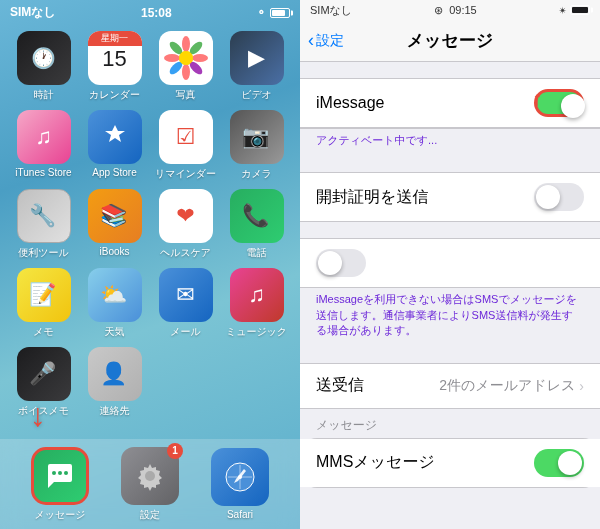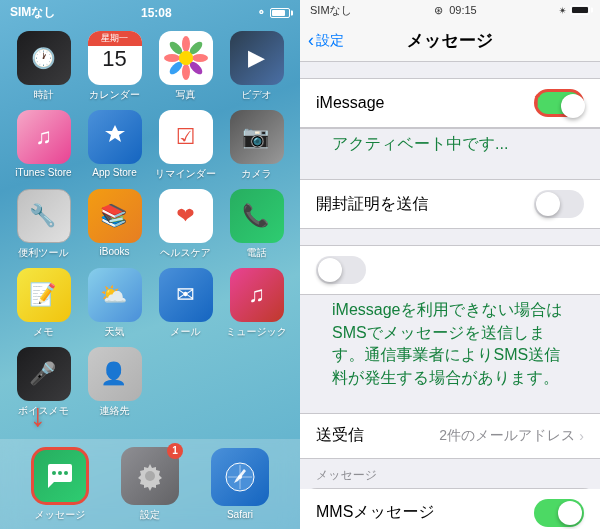--- a/index.html
+++ b/index.html
@@ -256,23 +256,23 @@
 
     .settings-row-value {
       font-size: 14px;
       color: #8e8e93;
       display: flex;
       align-items: center;
       gap: 4px;
     }
 
     .settings-description {
-      padding: 4px 32px 8px;
-      font-size: 16px;
-      color: #15803d;
+      padding: 4px 16px 8px;
+      font-size: 11px;
+      color: #6d28d9;
       line-height: 1.4;
     }
 
     
     .toggle {
       width: 50px;
       height: 28px;
       border-radius: 14px;
       position: relative;
       cursor: pointer;

